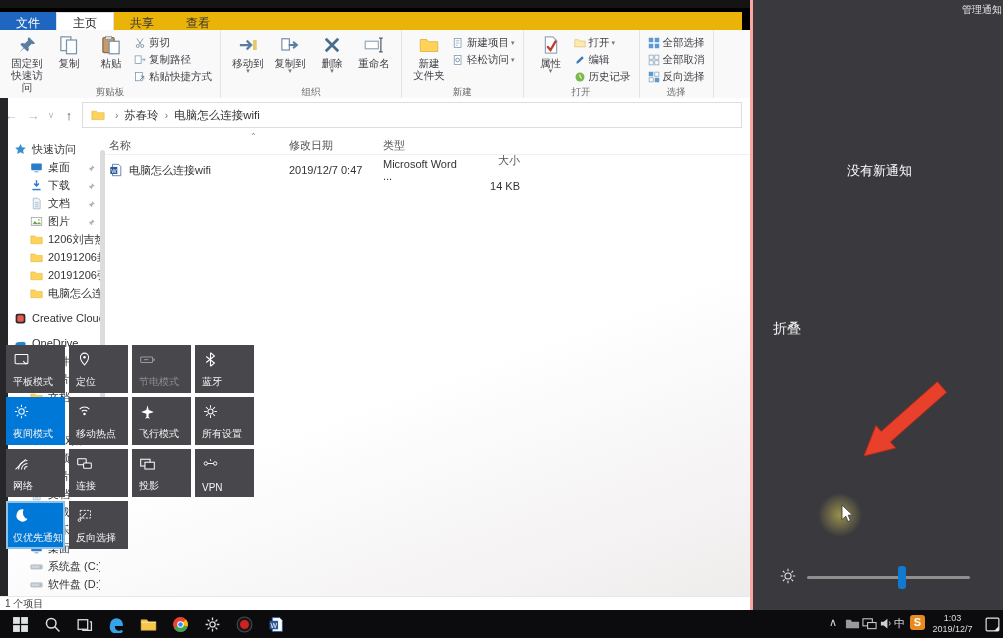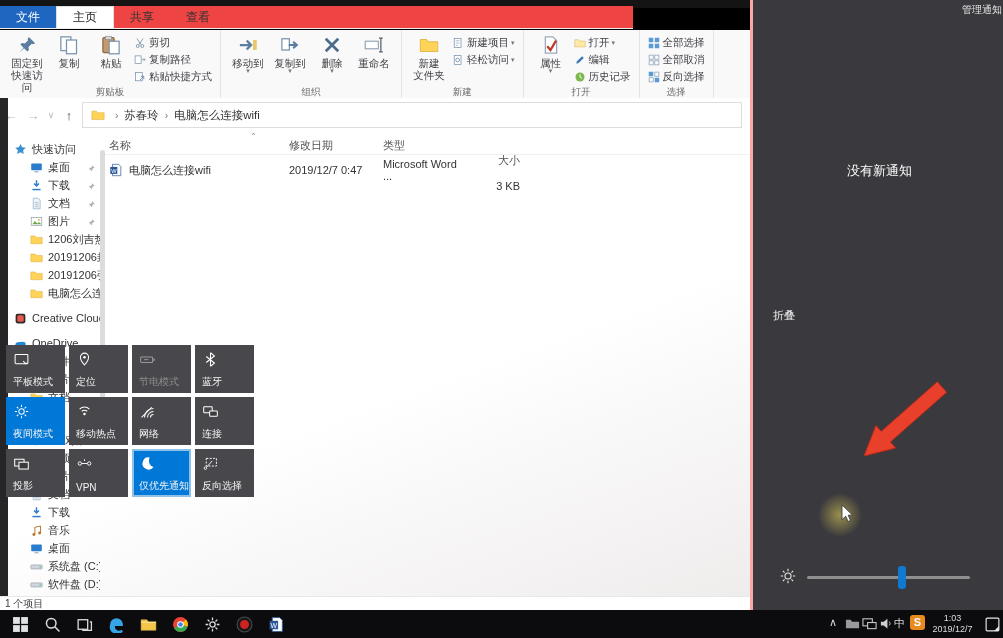--- a/index.html
+++ b/index.html
@@ -1,21 +1,21 @@
 <!DOCTYPE html>
 <html><head>
 <meta charset="utf-8">
 <style>
   html,body{margin:0;padding:0;background:#000;}
   #stage{position:relative;width:1003px;height:638px;overflow:hidden;
          font-family:"Liberation Sans","DejaVu Sans",sans-serif;background:#000;}
   .abs{position:absolute;}
   
   #topstrip{left:0;top:0;width:750px;height:8px;background:#141414;}
-  #tabbar{left:0;top:6px;width:633px;height:22px;background:#ef4444;display:flex;align-items:stretch;border-bottom:1px solid #eee;}
+  #tabbar{left:0;top:12px;width:742px;height:22px;background:#eab308;display:flex;align-items:stretch;border-bottom:1px solid #eee;}
   .tab{padding:0 16px;display:flex;align-items:center;font-size:12px;color:#333;cursor:default;}
   .tab.file{background:#1f66c1;color:#fff;}
   .tab.active{background:#fff;border:1px solid #e0e0e0;border-bottom:none;color:#1a1a1a;}
   #ribbon{left:0;top:30px;width:750px;height:68px;background:#f9f9f9;border-bottom:1px solid #e2e2e2;display:flex;}
   .rgroup{position:relative;height:100%;border-right:1px solid #e4e4e4;padding:2px 6px 0 6px;}
   .rbody{display:flex;align-items:flex-start;height:52px;}
   .rlabel{position:absolute;bottom:1px;left:0;right:0;text-align:center;font-size:9.5px;color:#6b6b6b;}
   .rbig{display:flex;flex-direction:column;align-items:center;width:40px;padding:3px 1px;font-size:10.5px;color:#3f3f46;text-align:center;line-height:1.15;}
   .rbig .ric{width:20px;height:20px;margin-bottom:2px;}
   .rsmalls{display:flex;flex-direction:column;justify-content:flex-start;padding:4px 2px;gap:3px;}
@@ -50,21 +50,21 @@
   .c-date{width:94px;}
   .c-type{width:79px;}
   .c-size{width:58px;text-align:right;padding-right:4px;margin-top:31px;}
   .c-name .sortcaret{position:absolute;left:145px;top:-6px;font-size:8px;color:#888;}
   .fl-row .ric{width:14px;height:14px;margin-right:6px;flex:none;}
   #statusbar{left:0;top:596px;width:750px;height:14px;background:#fff;border-top:1px solid #e8e8e8;font-size:10px;color:#3a3a3a;padding-left:5px;display:flex;align-items:center;}
   
   #acpanel{left:750px;top:0;width:253px;height:610px;background:#3a3a3e;border-left:3px solid #fca5a5;color:#f2f2f2;}
   #ac-manage{position:absolute;top:3px;right:4px;font-size:10px;color:#e4e4e4;}
   #ac-empty{position:absolute;top:162px;left:0;width:100%;text-align:center;font-size:13px;color:#fff;}
-  #ac-collapse{position:absolute;top:308px;left:20px;font-size:11px;color:#efefef;}
+  #ac-collapse{position:absolute;top:320px;left:20px;font-size:14px;color:#efefef;}
   #ac-tiles{position:absolute;left:6px;top:345px;display:grid;grid-template-columns:repeat(4,59px);grid-auto-rows:48px;gap:4px;}
   .tile{position:relative;background:#48484c;overflow:hidden;}
   .tile .t-ic{position:absolute;left:7px;top:6px;width:17px;height:17px;}
   .tile .t-label{position:absolute;left:7px;bottom:4px;right:1px;font-size:10px;color:#f4f4f4;white-space:nowrap;overflow:hidden;}
   .tile.active{background:#0078d7;}
   .tile.active-focus{background:#0078d7;box-shadow:inset 0 0 0 2px #8ec1e8;}
   .tile.disabled .t-label{color:#8f8f8f;}
   .tile.disabled .t-ic{opacity:.45;}
   #ac-sun{position:absolute;left:779px;top:567px;width:18px;height:18px;}
   #ac-track{position:absolute;left:807px;top:576px;width:163px;height:3px;background:#8f8f8f;border-radius:2px;}
@@ -510,21 +510,21 @@
           <div class="c-name">
             <span class="ric"><svg width="100%" height="100%" viewBox="0 0 16 16">
                 <path d="M4 1.5h7l2.5 2.5v10.5H4z" fill="#fff" stroke="#2b579a" stroke-width=".8"></path>
                 <rect x="1.5" y="4.5" width="8" height="8" fill="#2b579a"></rect>
                 <text x="5.5" y="11" font-size="6.5" fill="#fff" text-anchor="middle" font-family="sans-serif">W</text>
               </svg></span>
             <span>电脑怎么连接wifi</span>
           </div>
           <div class="c-date">2019/12/7 0:47</div>
           <div class="c-type">Microsoft Word ...</div>
-          <div class="c-size">3 KB</div>
+          <div class="c-size">14 KB</div>
         </div>
       </div>
   </div>
 
   <div class="abs" id="statusbar">
     <span>1 个项目</span>
   </div>
 
   <div class="abs" id="acpanel">
     <span id="ac-manage">管理通知</span>
@@ -566,20 +566,33 @@
             <path d="M10 2.2v2.6M10 15.2v2.6M2.2 10h2.6M15.2 10h2.6M4.5 4.5l1.8 1.8M13.7 13.7l1.8 1.8M15.5 4.5l-1.8 1.8M6.3 13.7l-1.8 1.8" stroke="#fff" stroke-width="1.2"></path>
           </svg></span>
         <span class="t-label">夜间模式</span>
       </div>
       <div class="tile ">
         <span class="t-ic"><svg width="100%" height="100%" viewBox="0 0 20 20">
             <circle cx="10" cy="13" r="1.5" fill="#fff"></circle>
             <path d="M6.8 9.8a4.5 4.5 0 0 1 6.4 0M4.3 7.2a8 8 0 0 1 11.4 0" stroke="#fff" stroke-width="1.2" fill="none"></path>
           </svg></span>
         <span class="t-label">移动热点</span>
+      </div>
+      <div class="tile ">
+        <span class="t-ic"><svg width="100%" height="100%" viewBox="0 0 20 20">
+            <path d="M10 2.5l1.4 5.7 6.1 2.3-6.1 2-0.2 4 2 1.8-3.2-.8-3.2.8 2-1.8-.2-4-6.1-2 6.1-2.3z" fill="#fff"></path>
+          </svg></span>
+        <span class="t-label">飞行模式</span>
+      </div>
+      <div class="tile ">
+        <span class="t-ic"><svg width="100%" height="100%" viewBox="0 0 20 20">
+            <circle cx="10" cy="10" r="3" fill="none" stroke="#fff" stroke-width="1.2"></circle>
+            <path d="M10 2.5v3M10 14.5v3M2.5 10h3M14.5 10h3M4.7 4.7l2.1 2.1M13.2 13.2l2.1 2.1M15.3 4.7l-2.1 2.1M6.8 13.2l-2.1 2.1" stroke="#fff" stroke-width="1.2"></path>
+          </svg></span>
+        <span class="t-label">所有设置</span>
       </div>
       <div class="tile ">
         <span class="t-ic"><svg width="100%" height="100%" viewBox="0 0 20 20">
             <path d="M6.5 17a10.5 10.5 0 0 1 10.5-10.5M10 17a7 7 0 0 1 7-7M13.5 17a3.5 3.5 0 0 1 3.5-3.5" fill="none" stroke="#fff" stroke-width="1.2"></path>
             <path d="M3 17L15 5" stroke="#fff" stroke-width="1.2"></path>
           </svg></span>
         <span class="t-label">网络</span>
       </div>
       <div class="tile ">
         <span class="t-ic"><svg width="100%" height="100%" viewBox="0 0 20 20">

